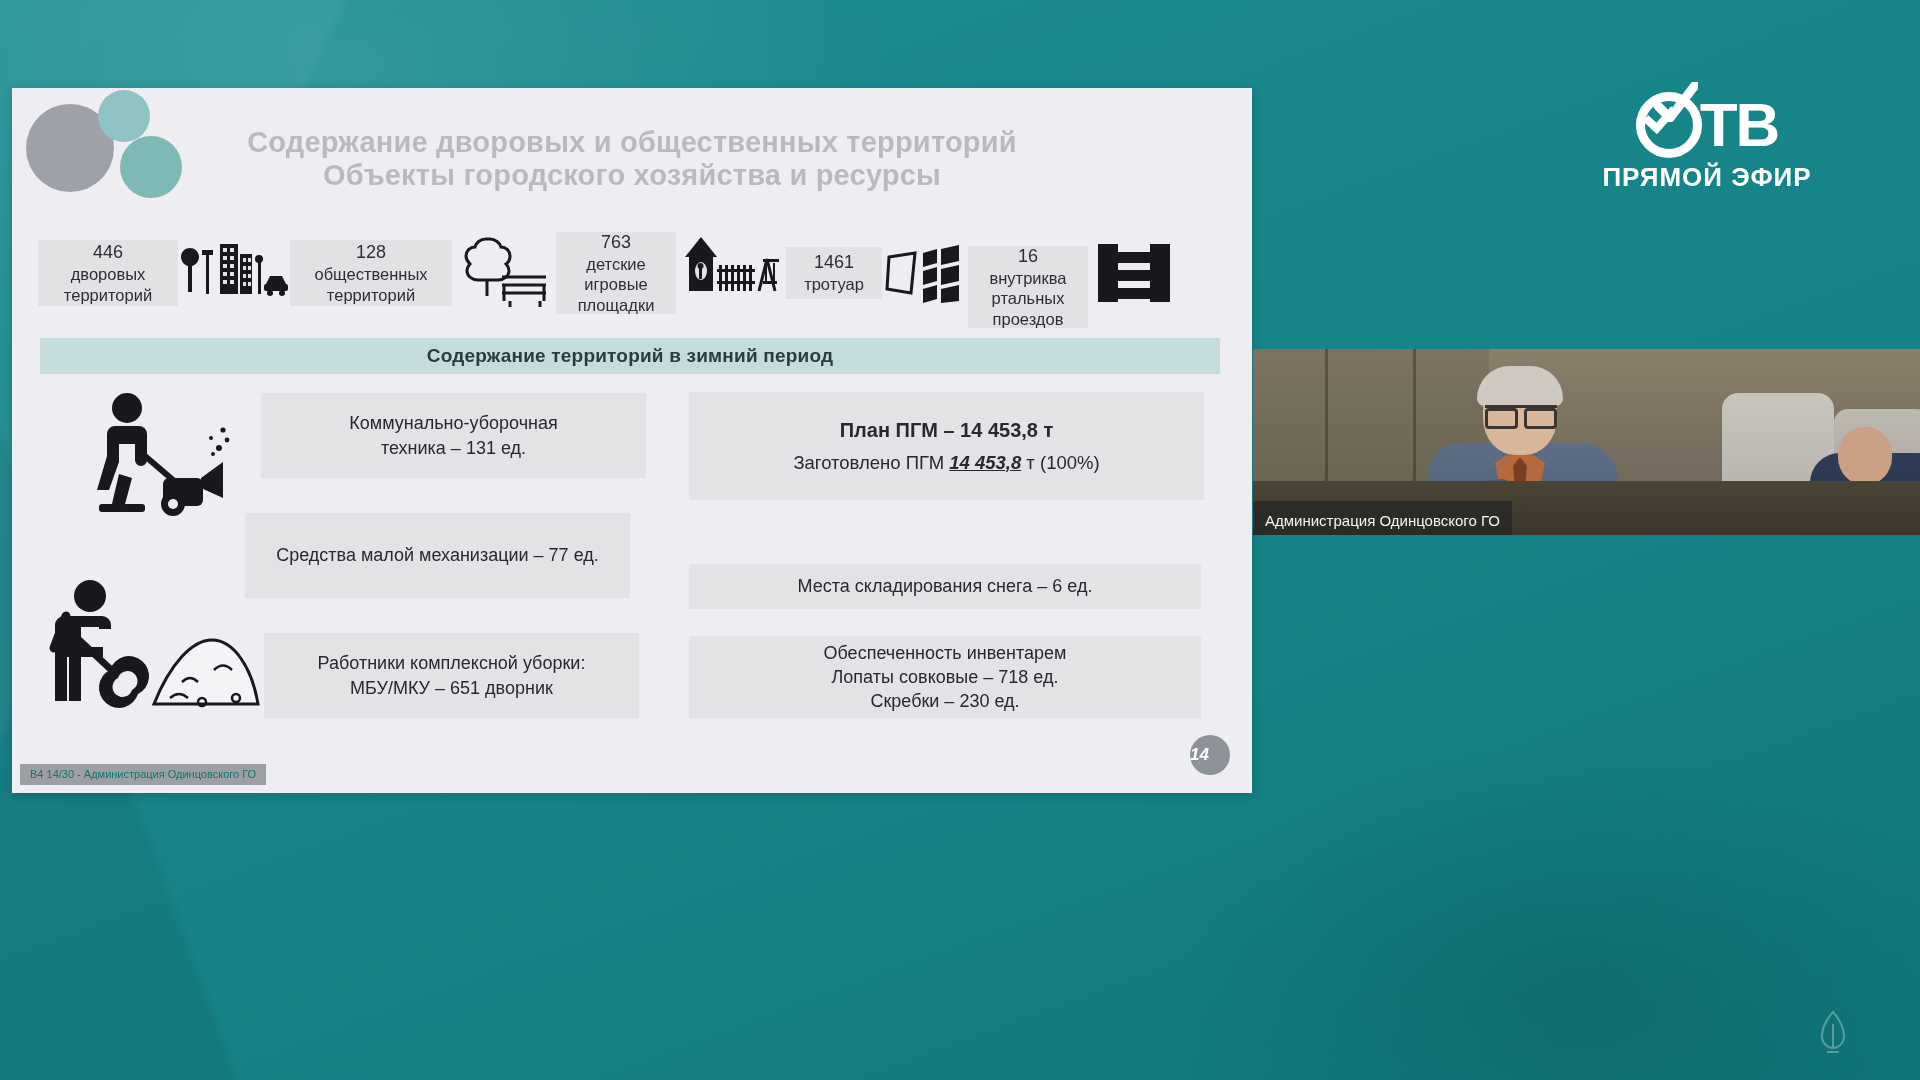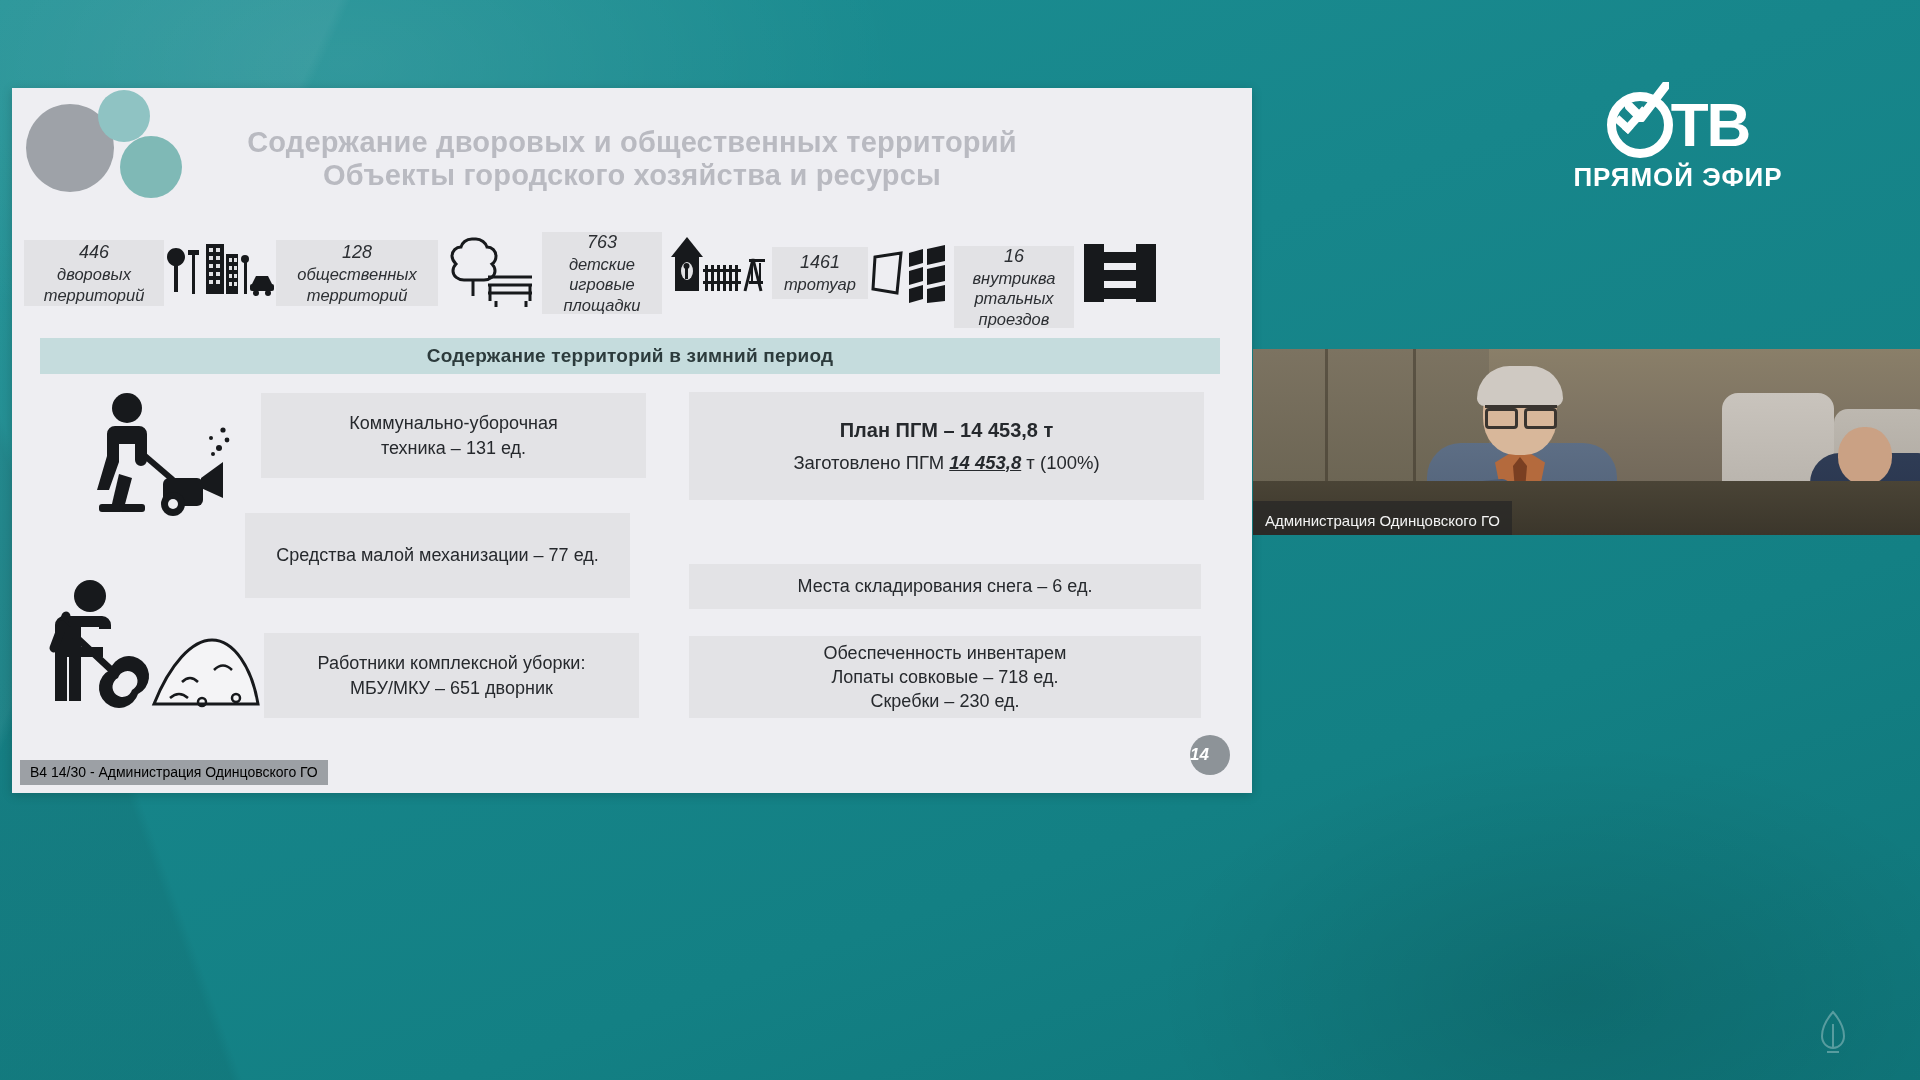--- a/index.html
+++ b/index.html
@@ -50,23 +50,23 @@
     color: #b9bac1;
     font-size: 29px;
     font-weight: bold;
     line-height: 1.14;
     letter-spacing: .2px;
   }
   .slide-title .l2 { display: block; }
 
   
   .stats-row {
-    position: absolute; left: 12px; top: 135px;
+    position: absolute; left: 26px; top: 135px;
     width: 1180px; height: 100px;
-    display: flex;  font-style: italic;
+    display: flex; 
   }
   .stat-card {
     background: #e2e2e5;
     color: #2c2f33;
     text-align: center;
     font-size: 16.5px;
     line-height: 1.23;
     padding: 8px 10px;
     display: flex; flex-direction: column; justify-content: center;
     align-self: center;
@@ -142,29 +142,29 @@
     position: absolute; right: 22px; bottom: 18px;
     width: 40px; height: 40px; border-radius: 50%;
     background: #8d9398; color: #fff;
     display: flex; align-items: center; justify-content: flex-start;
     font-size: 17px; font-weight: bold; font-style: italic;
   }
 
   .slide-watermark {
     position: absolute; left: 8px; bottom: 8px;
     background: rgba(125,130,135,0.72);
-    color: #000000;
-    font-size: 14px;
+    color: #0f766e;
+    font-size: 11px;
     padding: 4px 10px 5px 10px;
     white-space: nowrap;
   }
 
   
   #logo-block {
-    position: absolute; right: 137px; top: 92px;
+    position: absolute; right: 108px; top: 92px;
     width: 210px; text-align: center;
   }
   .logo-row { display: flex; align-items: center; justify-content: center; gap: 2px; }
   .logo-o {
     width: 66px; height: 66px; border-radius: 50%;
     border: 9px solid #ffffff;
     position: relative;
   }
   .logo-o::after {
     content: ""; position: absolute;

